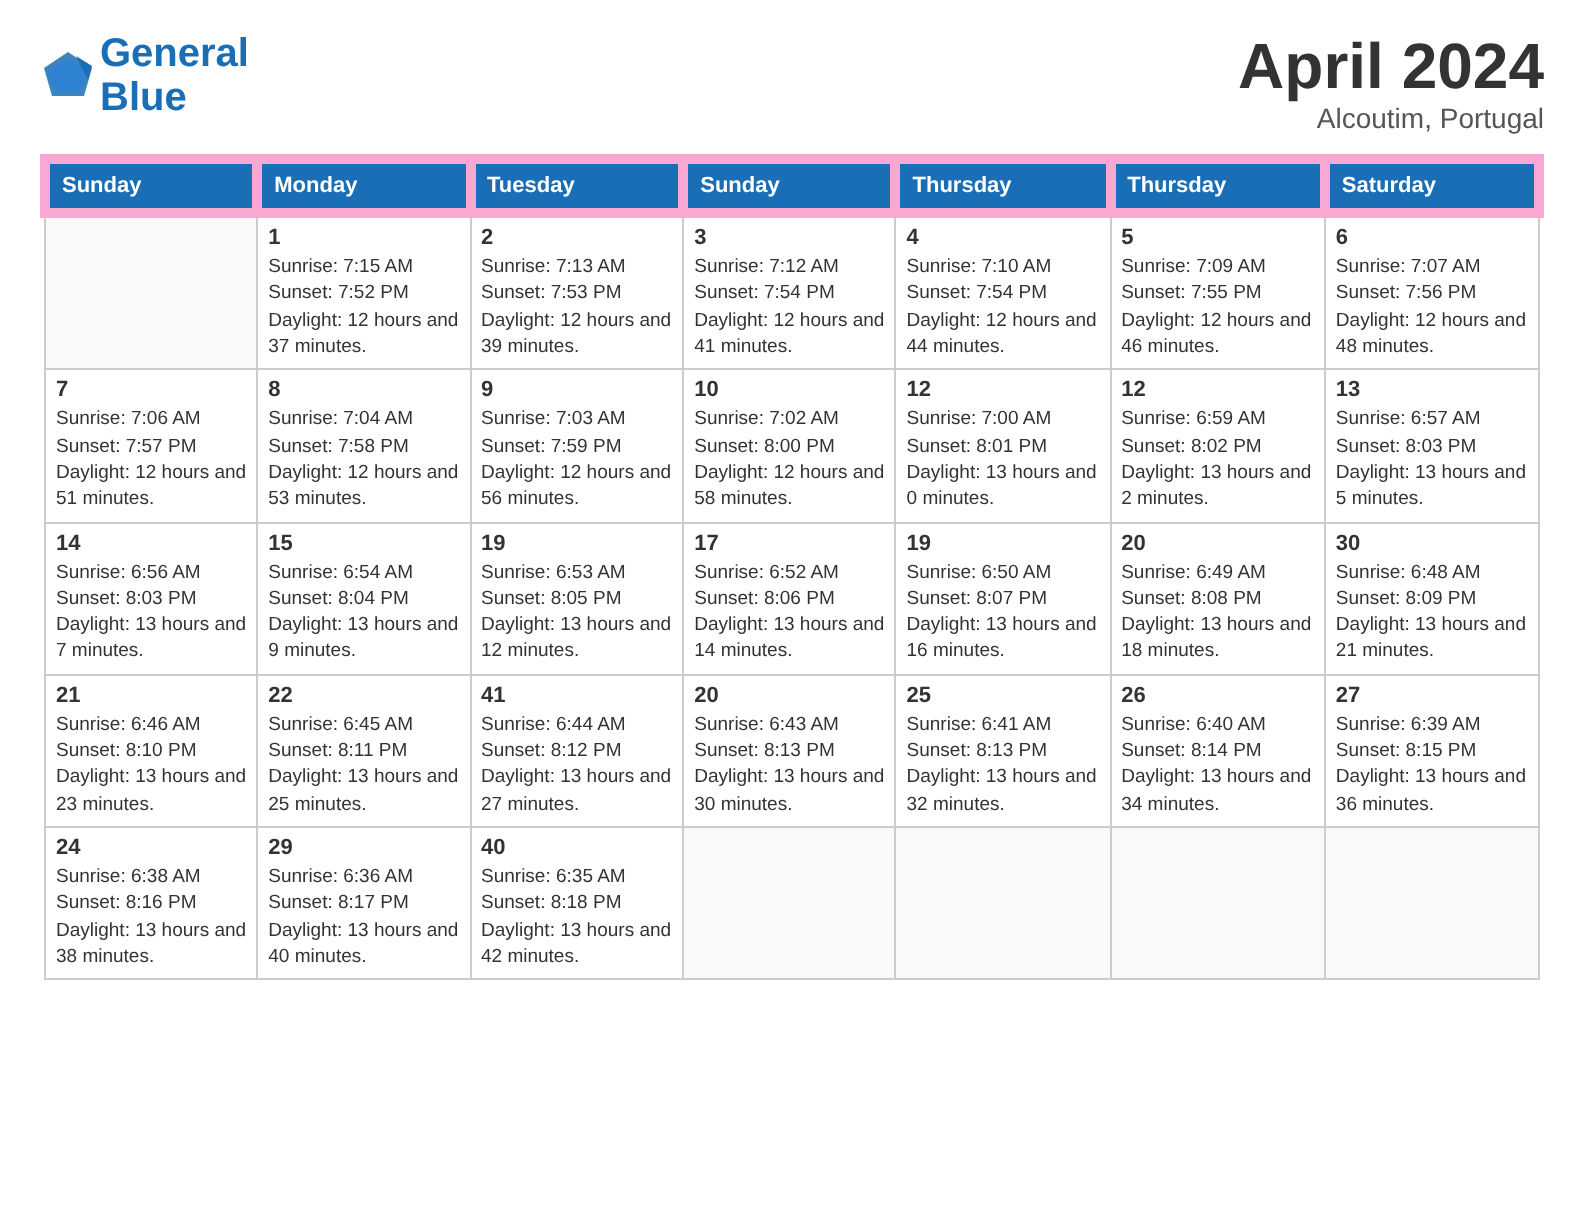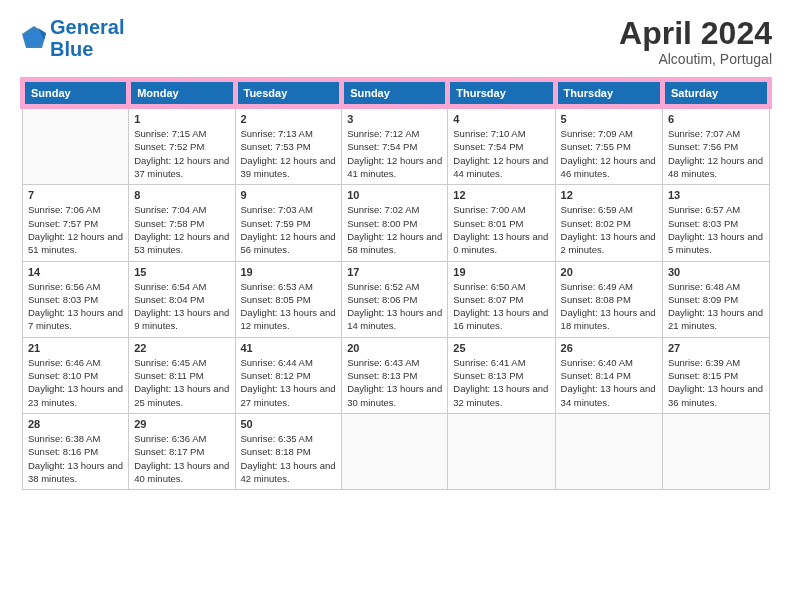--- a/index.html
+++ b/index.html
@@ -240,29 +240,29 @@
             <span class="day-num">26</span>
             <div class="day-info">Sunrise: 6:40 AM<br>Sunset: 8:14 PM<br>Daylight: 13 hours and 34 minutes.</div>
           </td>
           <td>
             <span class="day-num">27</span>
             <div class="day-info">Sunrise: 6:39 AM<br>Sunset: 8:15 PM<br>Daylight: 13 hours and 36 minutes.</div>
           </td>
         </tr>
         <tr>
           <td>
-            <span class="day-num">28</span>
+            <span class="day-num">24</span>
             <div class="day-info">Sunrise: 6:38 AM<br>Sunset: 8:16 PM<br>Daylight: 13 hours and 38 minutes.</div>
           </td>
           <td>
             <span class="day-num">29</span>
             <div class="day-info">Sunrise: 6:36 AM<br>Sunset: 8:17 PM<br>Daylight: 13 hours and 40 minutes.</div>
           </td>
           <td>
-            <span class="day-num">50</span>
+            <span class="day-num">40</span>
             <div class="day-info">Sunrise: 6:35 AM<br>Sunset: 8:18 PM<br>Daylight: 13 hours and 42 minutes.</div>
           </td>
           <td class="empty"></td>
           <td class="empty"></td>
           <td class="empty"></td>
           <td class="empty"></td>
         </tr>
       </tbody>
   </table>
 </div>

